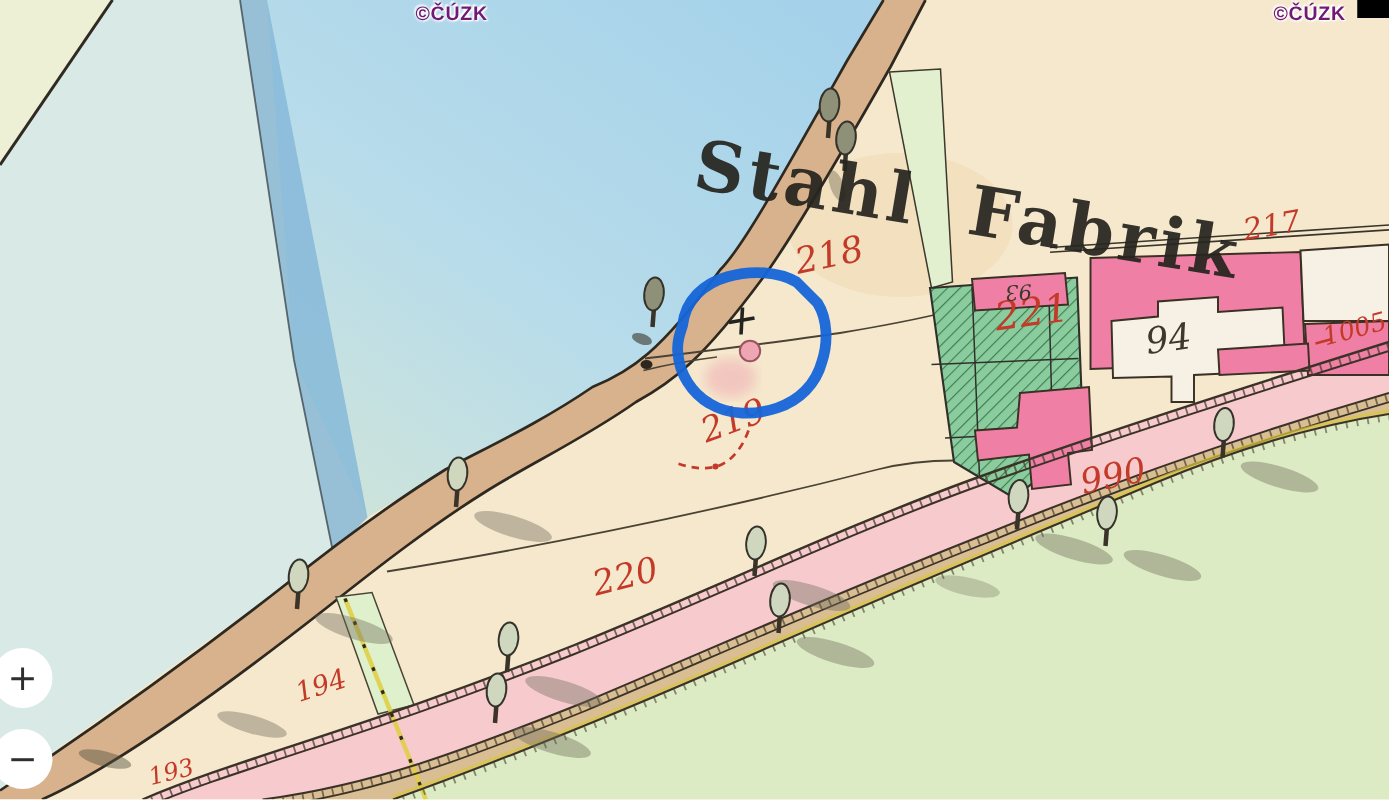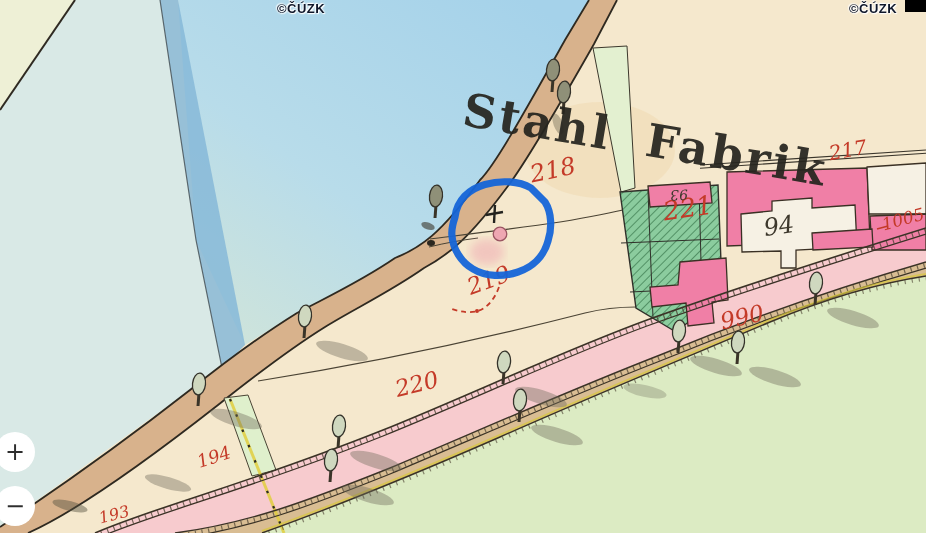--- a/index.html
+++ b/index.html
@@ -1,20 +1,20 @@
 <!DOCTYPE html>
 <html><head>
 <meta charset="utf-8">
 <style>
   html,body{margin:0;padding:0;background:#ffffff;}
   .stage{position:relative;width:926px;height:533px;overflow:hidden;
          font-family:"Liberation Sans",sans-serif;background:#f5e8cd;}
   .stage svg{display:block;position:absolute;left:0;top:0;}
   .watermark{position:absolute;top:1px;font:bold 13px "Liberation Sans",sans-serif;
-             color:#0f172a;letter-spacing:.5px;
+             color:#701a75;letter-spacing:.5px;
              text-shadow:0 0 2px #fff,0 0 3px #fff,1px 1px 1px #fff,-1px -1px 1px #fff;}
   .wm-left{left:277px;}
   .wm-right{left:849px;}
   .blackbox{position:absolute;left:905px;top:0;width:21px;height:12px;background:#000;}
   .zoombtn{position:absolute;left:-5px;width:40px;height:40px;border-radius:50%;
            background:#ffffff;display:flex;align-items:center;justify-content:center;
            font:24px "DejaVu Sans",sans-serif;color:#2e2e2e;cursor:pointer;user-select:none;}
   .zoom-in{top:432px;}
   .zoom-out{top:486px;}
 </style>

